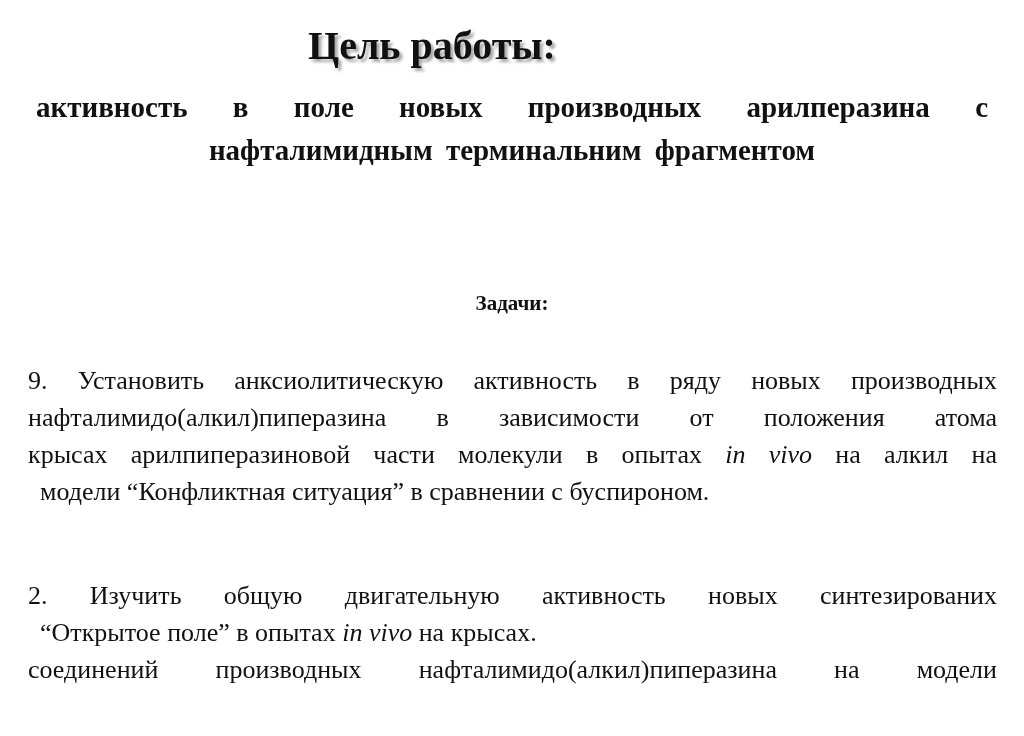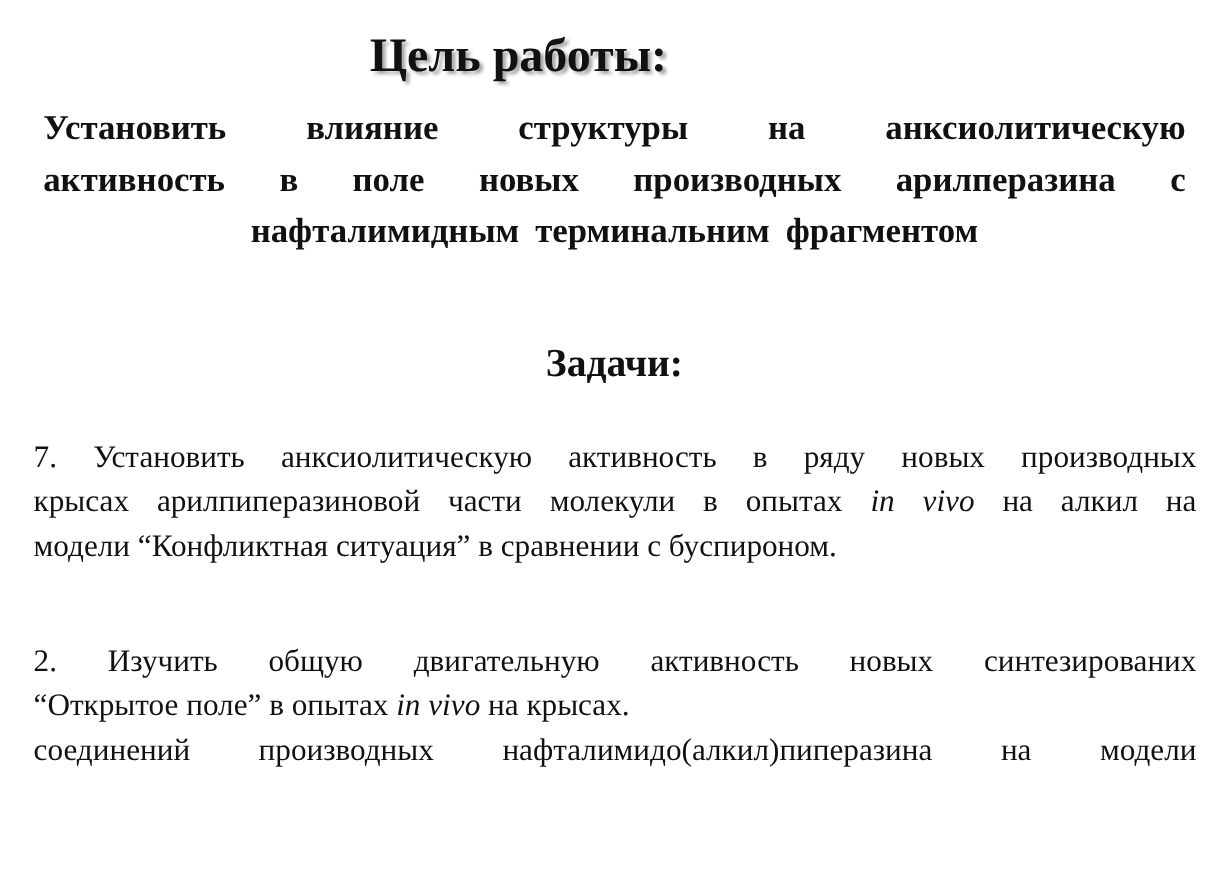--- a/index.html
+++ b/index.html
@@ -52,62 +52,63 @@
     .goal .line.last {
       text-align: center;
       text-align-last: center;
     }
     .tasks-heading {
       position: absolute;
       left: 0;
       top: 283px;
       width: 1024px;
       text-align: center;
-      font-size: 33px;
+      font-size: 21px;
       font-weight: bold;
       line-height: 40px;
     }
     .task {
       position: absolute;
       left: 28px;
       width: 969px;
       font-size: 26px;
       line-height: 37px;
     }
     .task .line {
       display: block;
       text-align: justify;
       text-align-last: justify;
       white-space: nowrap;
     }
     .task .line.last {
       text-align: left;
       text-align-last: left;
+      margin-left: 12px;
     }
     .task1 { top: 362px; }
-    .task2 { top: 532px; font-family: Liberation Serif, serif; }
+    .task2 { top: 577px; font-family: Liberation Serif, serif; }
     em { font-style: italic; }
   </style>
 </head>
 <body>
 
 <div class="slide">
 
   <div class="title">Цель работы:</div>
 
   <div class="goal">
-    <span class="line">Установить  влияние  структуры  на анксиолитическую</span>
     <span class="line">активность  в  поле  новых  производных  арилперазина  с</span>
     <span class="line last">нафталимидным  терминальним  фрагментом</span>
   </div>
 
   <div class="tasks-heading">Задачи:</div>
 
   <div class="task task1">
-    <span class="line">7. Установить анксиолитическую активность в ряду новых производных</span>
+    <span class="line">9. Установить анксиолитическую активность в ряду новых производных</span>
+    <span class="line">нафталимидо(алкил)пиперазина в зависимости от положения атома</span>
     <span class="line"><span>крысах арилпиперазиновой части молекули в опытах </span><em>in vivo</em><span> на алкил на</span></span>
     <span class="line last">модели “Конфликтная ситуация” в сравнении с буспироном.</span>
   </div>
 
   <div class="task task2">
     <span class="line">2. Изучить общую двигательную активность новых синтезированих</span>
     <span class="line last"><span>“Открытое поле” в опытах </span><em>in vivo</em><span> на крысах.</span></span>
     <span class="line">соединений производных нафталимидо(алкил)пиперазина на модели</span>
   </div>
 

